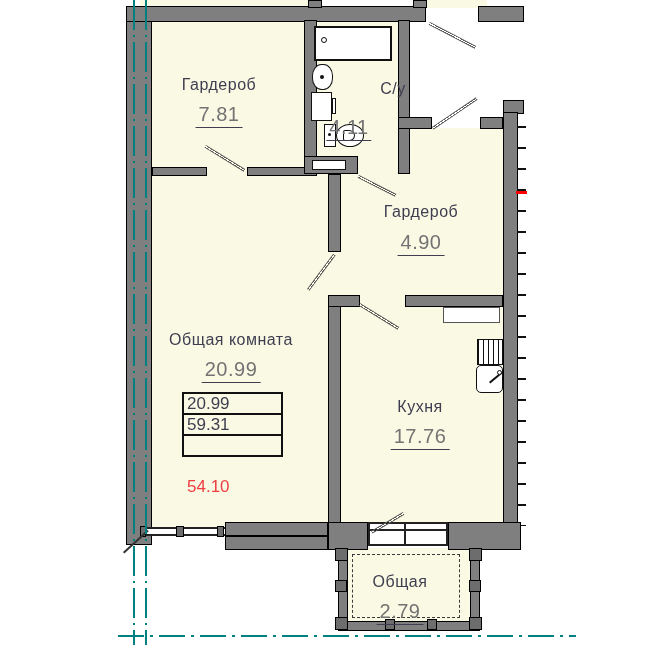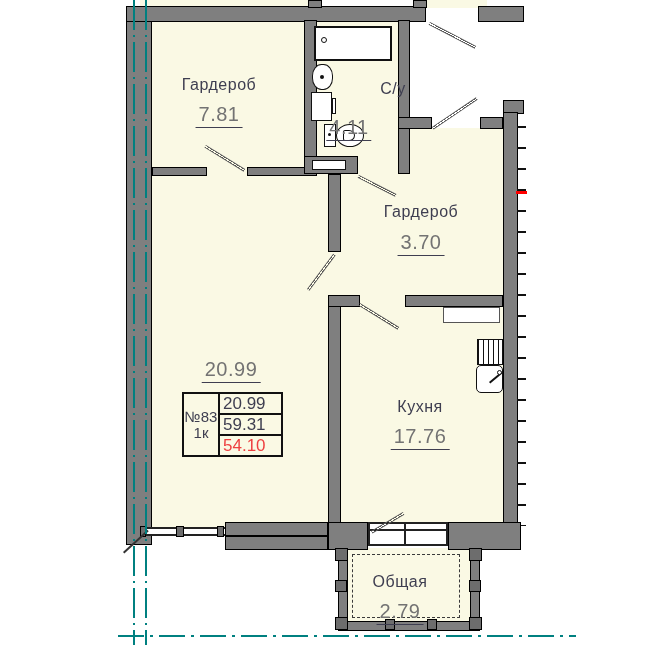--- a/index.html
+++ b/index.html
@@ -28,21 +28,21 @@
   .dashed-rail{position:absolute;border:1.5px dashed #3a3a3a;box-sizing:border-box;z-index:3;}
   .winstrip{position:absolute;background:#fff;border-top:2px solid #222;border-bottom:2px solid #222;
             box-sizing:border-box;z-index:3;}
   #info-table{position:absolute;left:182px;top:392px;width:101px;height:65px;border:2px solid #111;
               box-sizing:border-box;display:flex;z-index:6;background:#faf9e4;}
   #info-left{width:36px;border-right:2px solid #111;box-sizing:border-box;display:flex;flex-direction:column;
              align-items:center;justify-content:center;color:#3e3e50;font-size:15px;line-height:16px;}
   #info-right{flex:1;display:flex;flex-direction:column;}
   .info-cell{flex:1;border-bottom:2px solid #111;box-sizing:border-box;color:#3e3e50;font-size:17px;
              line-height:19px;padding-left:3px;}
-  .info-cell:last-child{border-bottom:none;}
+  .info-cell:last-child{border-bottom:none;margin-top:41px;}
   .red{color:#ee4040 !important;}
   .hatch{position:absolute;border:1.5px solid #111;box-sizing:border-box;z-index:3;
          background:repeating-linear-gradient(to right,#111 0 1.5px,#fff 1.5px 5px);}
 </style>
 </head>
 <body>
 
 <div id="plan">
 
   <div class="floor" style="left:140px;top:0;width:180px;height:8px;"></div>
@@ -134,32 +134,29 @@
   <div class="axis-v" style="left:133px;top:0;height:645px;"></div>
   <div class="axis-v" style="left:145px;top:0;height:645px;"></div>
   <div class="axis-h" style="left:118px;top:635px;width:458px;"></div>
   <div style="position:absolute;left:516px;top:191px;width:11px;height:3px;background:#ff0000;z-index:5;"></div>
 
   <div class="room-label" style="left:219px;top:76px;">Гардероб</div>
   <div class="room-area" style="left:219px;top:103px;">7.81</div>
   <div class="room-label" style="left:352px;top:80px;margin-left:41px;">С/у</div>
   <div class="room-area" style="left:349px;top:108px;margin-top:8px;">4.11</div>
   <div class="room-label" style="left:421px;top:203px;">Гардероб</div>
-  <div class="room-area" style="left:421px;top:231px;">3.70</div>
+  <div class="room-area" style="left:421px;top:231px;">4.90</div>
+  <div class="room-label" style="left:231px;top:331px;">Общая комната</div>
   <div class="room-area" style="left:231px;top:358px;">20.99</div>
   <div class="room-label" style="left:420px;top:398px;">Кухня</div>
   <div class="room-area" style="left:420px;top:425px;">17.76</div>
   <div class="room-label" style="left:400px;top:573px;">Общая</div>
   <div class="room-area" style="left:400px;top:600px;">2.79</div>
 
   <div id="info-table">
-    <div id="info-left">
-      <span>№83</span>
-      <span>1к</span>
-    </div>
     <div id="info-right">
       <div class="info-cell">20.99</div>
       <div class="info-cell">59.31</div>
       <div class="info-cell red">54.10</div>
     </div>
   </div>
 
 </div>
 
 </body></html>

